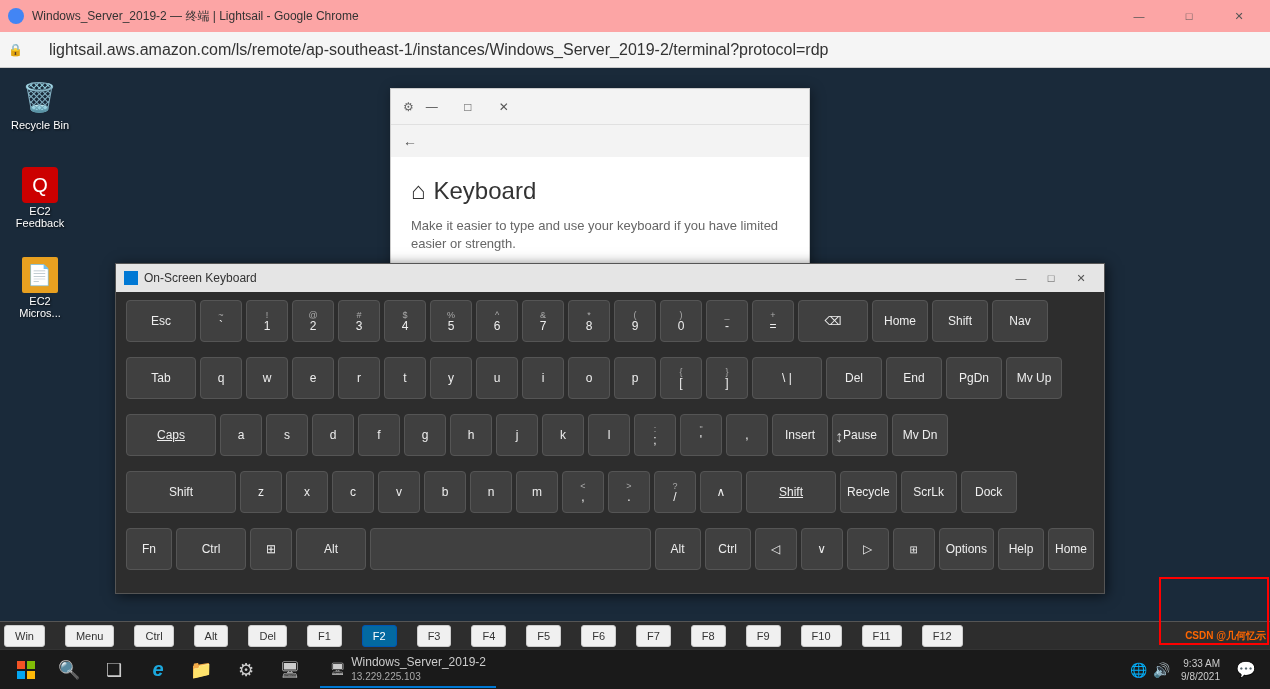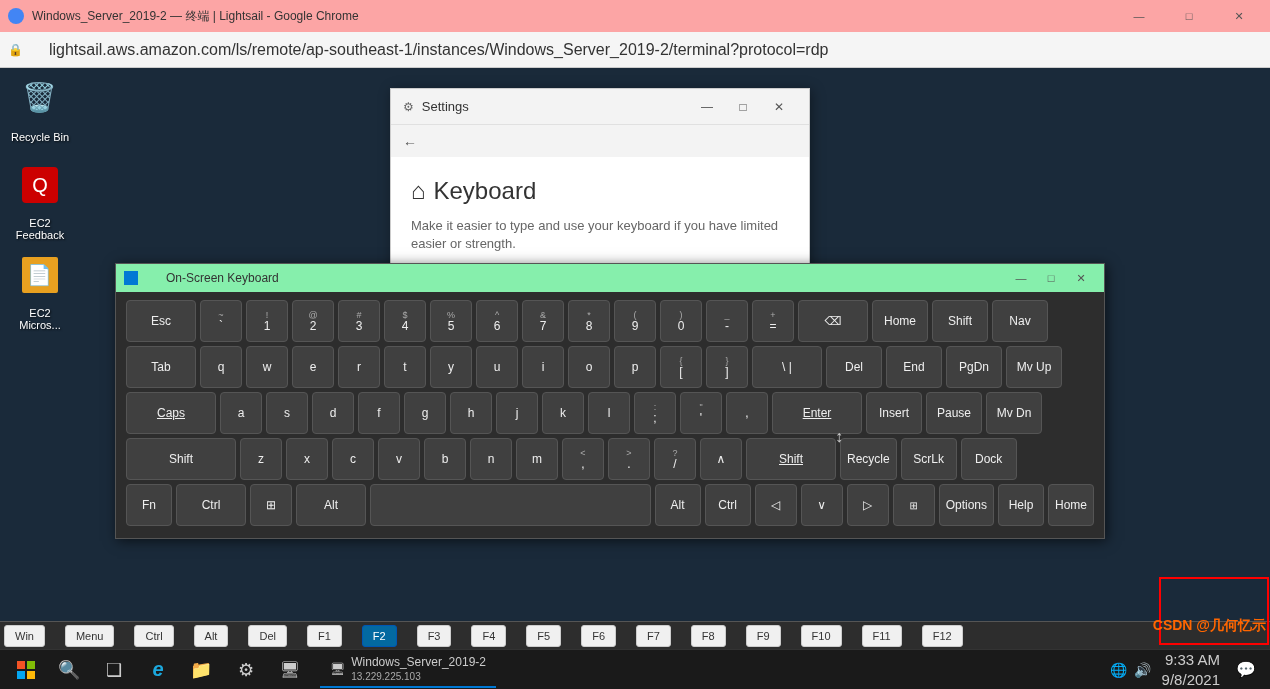--- a/index.html
+++ b/index.html
@@ -56,21 +56,21 @@
       height: 40px;
       display: flex;
       align-items: center;
       justify-content: center;
       font-size: 28px;
     }
     .icon-label {
       font-size: 11px;
       color: white;
       text-align: center;
-      margin-top: 14px;
+      margin-top: 2px;
       text-shadow: 1px 1px 2px rgba(0,0,0,0.8);
     }
 
     
     #settings-window {
       position: absolute;
       top: 20px;
       left: 390px;
       width: 420px;
       background: white;
@@ -104,33 +104,33 @@
       position: absolute;
       top: 195px;
       left: 115px;
       width: 990px;
       background: #333;
       box-shadow: 2px 2px 12px rgba(0,0,0,0.6);
       border: 1px solid #555;
     }
     #osk-titlebar {
       height: 28px;
-      background: #86efac;
+      background: #e5e5e5;
       display: flex;
       align-items: center;
       padding: 0 8px;
-      gap: 24px;
+      gap: 2px;
     }
     #osk-title { font-size: 12px; color: #333; flex: 1; margin-left: 4px; }
     .osk-winctrls { display: flex; gap: 0; }
     .owc-btn { width: 30px; height: 28px; display: flex; align-items: center; justify-content: center; font-size: 11px; color: #555; cursor: pointer; }
 
     #osk-body { padding: 8px 10px; background: #2d2d2d; }
 
-    .osk-row { display: flex; gap: 4px; margin-bottom: 4px; }
+    .osk-row { display: flex; gap: 4px; margin-bottom: 15px; }
 
     .osk-key {
       height: 42px;
       min-width: 42px;
       background: #404040;
       border: 1px solid #555;
       border-radius: 4px;
       display: flex;
       flex-direction: column;
       align-items: center;
@@ -171,21 +171,21 @@
       display: flex;
       align-items: center;
       gap: 6px;
       color: #ccc;
       font-size: 12px;
       cursor: pointer;
       border-bottom: 2px solid #0078d4;
     }
     #taskbar-right { display: flex; align-items: center; gap: 4px; padding: 0 8px; }
     #tray-icons { display: flex; align-items: center; gap: 6px; color: #ccc; font-size: 14px; }
-    #clock { text-align: right; color: #ccc; font-size: 15px; line-height: 1.3; padding: 0 6px; cursor: pointer; }
+    #clock { text-align: right; color: #ccc; font-size: 10px; line-height: 1.3; padding: 0 6px; cursor: pointer; }
     #notification-btn { font-size: 16px; color: #ccc; cursor: pointer; width: 32px; height: 32px; display: flex; align-items: center; justify-content: center; }
 
     
     #fnkey-bar {
       position: absolute;
       bottom: 40px;
       left: 0;
       width: 100%;
       height: 28px;
       background: #2d2d2d;
@@ -226,23 +226,23 @@
       width: 110px;
       height: 68px;
       border: 2px solid red;
       background: transparent;
       pointer-events: none;
     }
 
     
     #watermark {
       position: absolute;
-      bottom: 54px;
+      bottom: 46px;
       right: 4px;
-      font-size: 14px;
+      font-size: 10px;
       color: #ff6600;
       font-weight: bold;
     }
   </style>
 </head>
 <body>
 
 <div id="chrome-titlebar">
   <div id="chrome-favicon"></div>
   <span id="chrome-title">Windows_Server_2019-2 — 终端 | Lightsail - Google Chrome</span>
@@ -271,21 +271,20 @@
   </div>
 
   <div class="desktop-icon" style="top:185px; left:5px;">
     <div class="icon-img" style="background:#e8a020;border-radius:2px;width:36px;height:36px;color:white;font-size:20px;display:flex;align-items:center;justify-content:center;">📄</div>
     <div class="icon-label">EC2<br>Micros...</div>
   </div>
 
   <div id="settings-window">
     <div id="settings-titlebar">
       <span style="font-size:12px;color:#666;">⚙</span>
-      <span id="settings-title">Settings</span>
       <div class="settings-winctrls">
         <div class="swc-btn">—</div>
         <div class="swc-btn">□</div>
         <div class="swc-btn swc-close">✕</div>
       </div>
     </div>
     <div id="settings-nav">
       <span class="settings-back">←</span>
     </div>
     <div id="settings-content">
@@ -410,21 +409,20 @@
         <div class="osk-key">l</div>
         <div class="osk-key">
             <span class="top-char">:</span>
             <span class="bottom-char">;</span>
           </div>
         <div class="osk-key">
             <span class="top-char">"</span>
             <span class="bottom-char">'</span>
           </div>
         <div class="osk-key">,</div>
-        <div class="osk-key wider">Enter</div>
         <div class="osk-key nav-key">Insert</div>
         <div class="osk-key nav-key">Pause</div>
         <div class="osk-key nav-key">Mv Dn</div>
       </div>
 
       <div class="osk-row">
         <div class="osk-key widest">Shift</div>
         <div class="osk-key">z</div>
         <div class="osk-key">x</div>
         <div class="osk-key">c</div>

